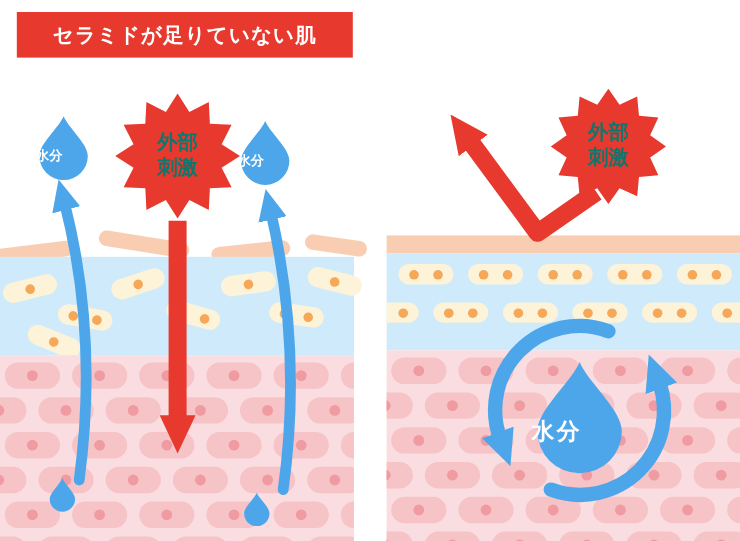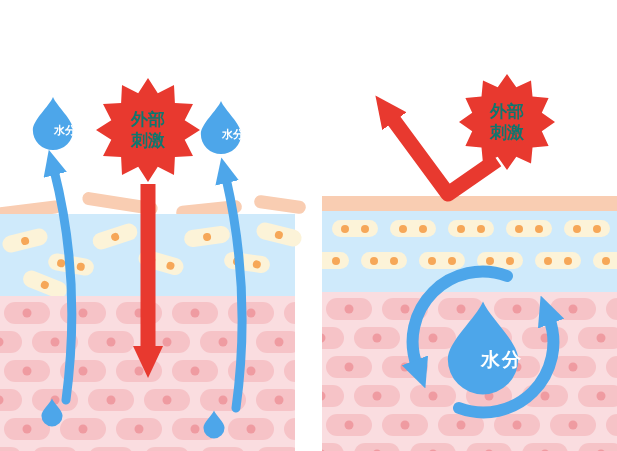--- a/index.html
+++ b/index.html
@@ -42,21 +42,21 @@
   .dcell::after{content:"";position:absolute;left:50%;top:50%;transform:translate(-50%,-50%);
                 width:9px;height:9px;border-radius:50%;background:#ef9ba1}
 
   
   .overlay{position:absolute;inset:0;z-index:2;pointer-events:none}
 
   
   .drop{position:absolute;z-index:3}
   .drop svg{display:block;width:100%;height:100%}
   .drop .lbl{position:absolute;left:0;right:0;top:62%;transform:translateY(-50%);
-             text-align:right;color:#fff;font-weight:bold}
+             text-align:left;color:#fff;font-weight:bold}
   .drop-sm .lbl{font-size:11px}
   .drop-lg .lbl{font-size:19px;letter-spacing:2px}
 
   
   .burst{position:absolute;z-index:3}
   .burst svg{display:block;width:100%;height:100%}
   .burst .lbl{position:absolute;inset:0;display:flex;align-items:center;justify-content:center;
               color:#0f766e;font-weight:bold;font-size:17px;line-height:1.25;text-align:center}
   .burst .lbl span{display:inline-block;width:2.25em;word-break:break-all}
 </style>
@@ -238,14 +238,17 @@
   </div>
   <div class="burst" style="left:459px;top:74px;width:96px;height:96px">
     <svg viewBox="0 0 96 96">
       <polygon fill="#e8392f" points="48.0,0.0 57.3,13.2 72.0,6.4 73.5,22.5 89.6,24.0 82.8,38.7 96.0,48.0 82.8,57.3 89.6,72.0 73.5,73.5 72.0,89.6 57.3,82.8 48.0,96.0 38.7,82.8 24.0,89.6 22.5,73.5 6.4,72.0 13.2,57.3 0.0,48.0 13.2,38.7 6.4,24.0 22.5,22.5 24.0,6.4 38.7,13.2"></polygon>
     </svg>
     <div class="lbl">
         <span>外部刺激</span>
       </div>
   </div>
 
+  <div class="banner banner-red">
+    <span>セラミドが足りていない肌</span>
+  </div>
 
 </div>
 
 </body></html>

